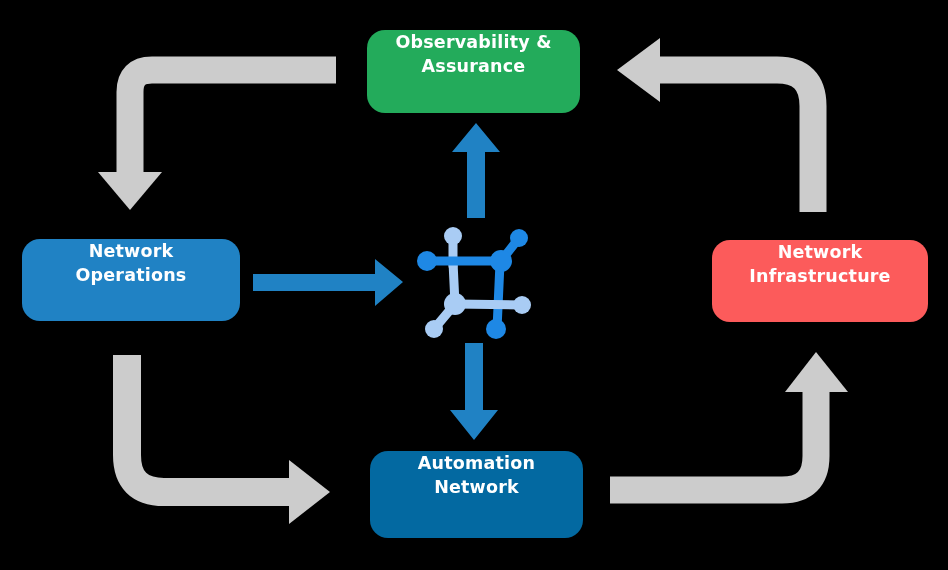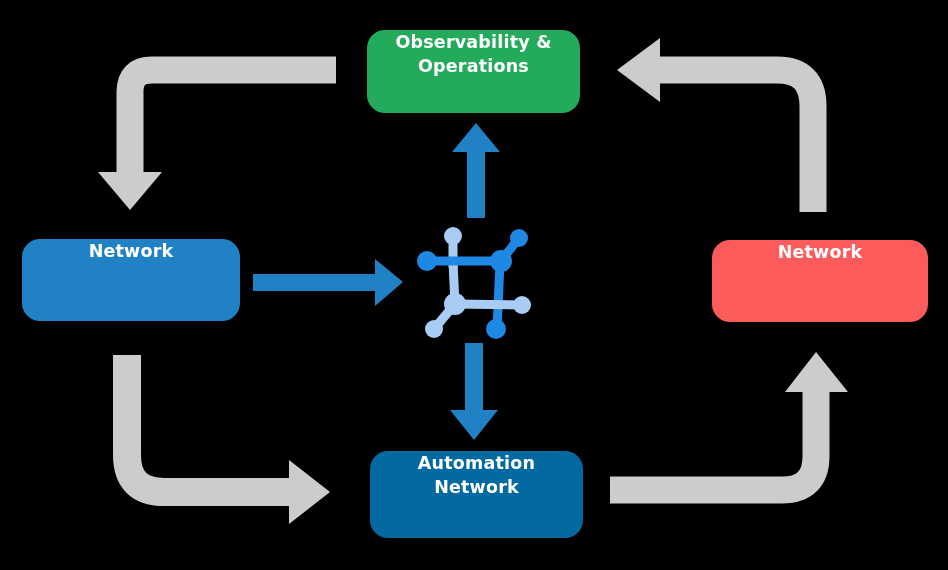--- a/index.html
+++ b/index.html
@@ -90,29 +90,31 @@
       <circle cx="81" cy="107" r="10" stroke="none" fill="#1E88E5"></circle>
       <circle cx="38" cy="14" r="9" stroke="none" fill="#A9CCF4"></circle>
       <circle cx="40" cy="82" r="11" stroke="none" fill="#A9CCF4"></circle>
       <circle cx="19" cy="107" r="9" stroke="none" fill="#A9CCF4"></circle>
       <circle cx="107" cy="83" r="9" stroke="none" fill="#A9CCF4"></circle>
     </g>
   </svg>
 
   <div class="node node-observability" style="background-color: rgb(35, 171, 91);">
     <span>Observability &amp;</span>
-    <span>Operations</span>
+    <span>Assurance</span>
   </div>
 
   <div class="node node-operations" style="background-color: rgb(32, 130, 196);">
     <span>Network</span>
+    <span>Operations</span>
   </div>
 
   <div class="node node-infrastructure" style="background-color: rgb(252, 91, 91);">
     <span>Network</span>
+    <span>Infrastructure</span>
   </div>
 
   <div class="node node-automation" style="background-color: #0369a1;">
     <span>Automation</span>
     <span>Network</span>
   </div>
 
 </div>
 
 </body></html>

